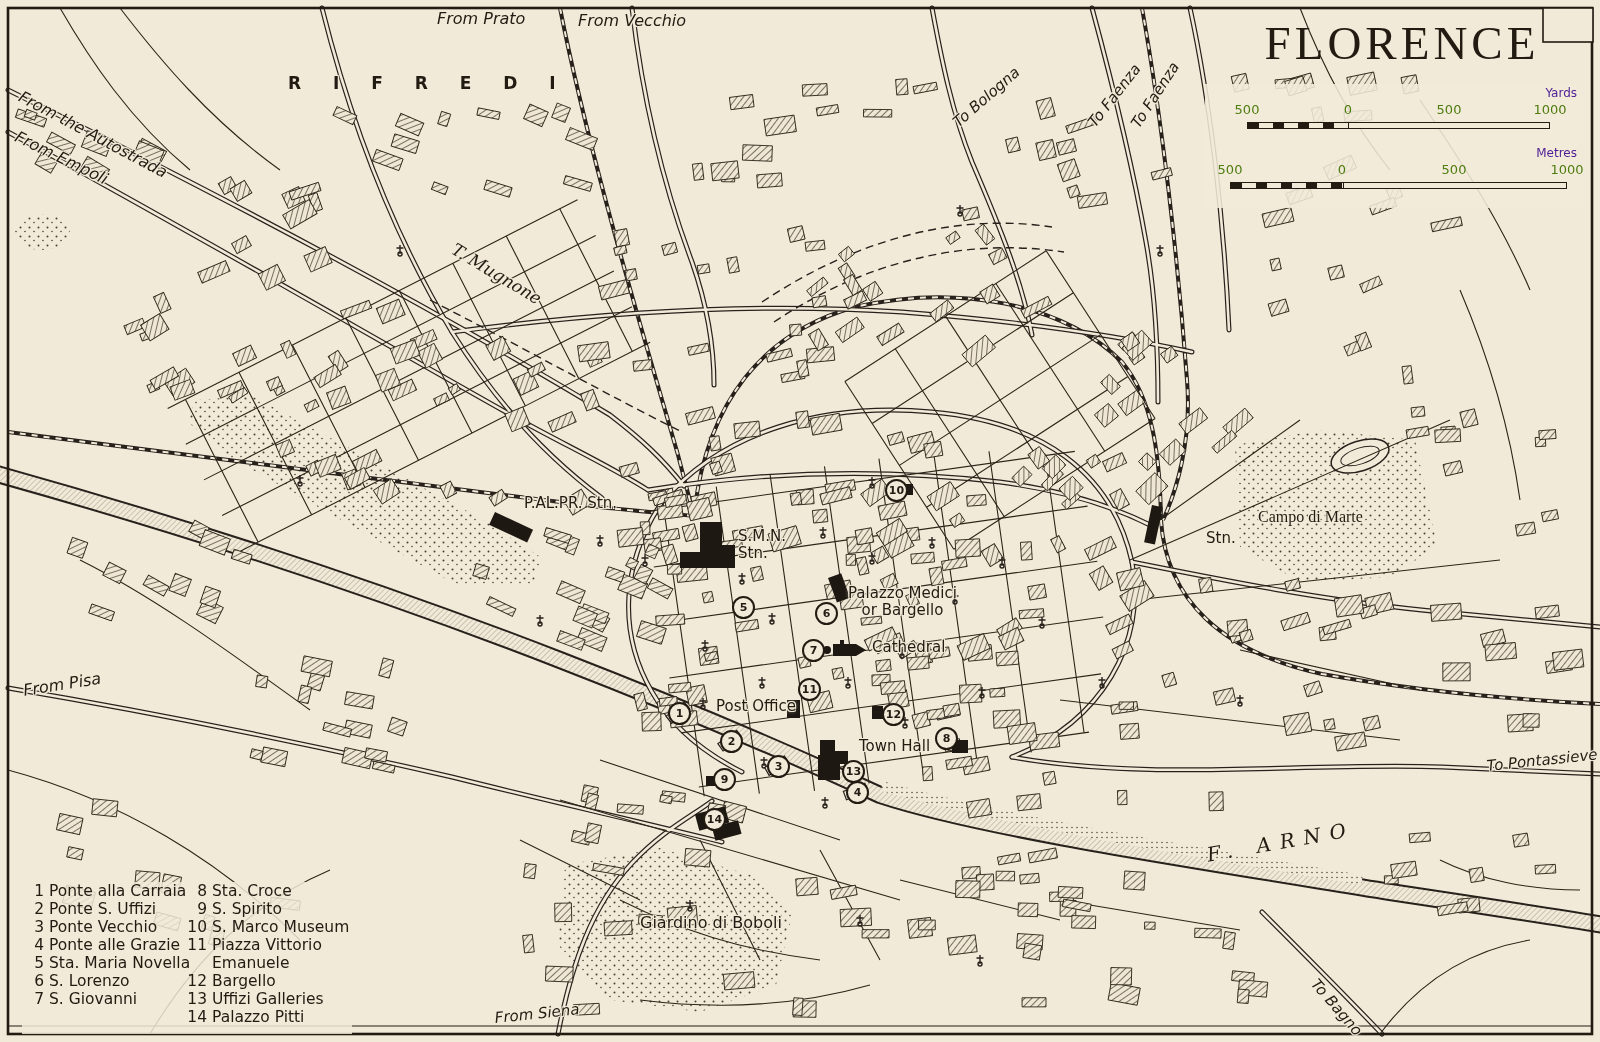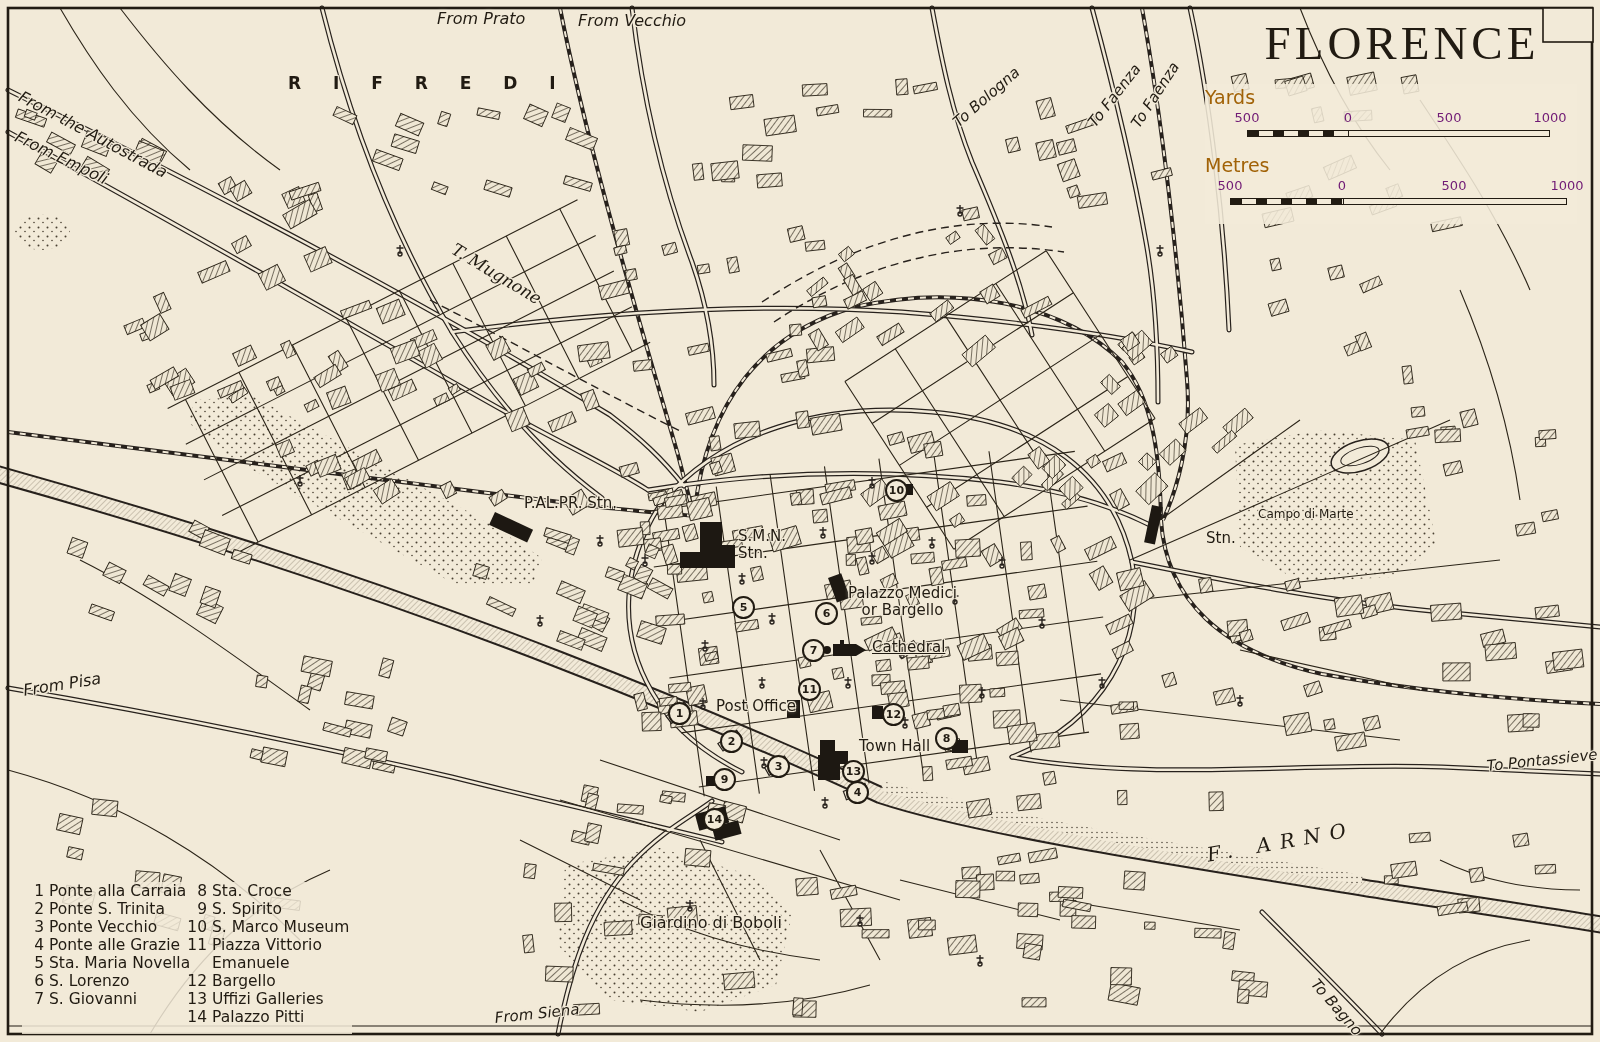--- a/index.html
+++ b/index.html
@@ -12,43 +12,43 @@
        text-shadow:-1px -1px 0 #f2ead8,1px -1px 0 #f2ead8,-1px 1px 0 #f2ead8,1px 1px 0 #f2ead8,0 0 4px #f2ead8;}
   [data-name="label-from-prato"],[data-name="label-from-pistoia"]{font-style:italic;font-size:16px;}
   [data-name="label-to-bologna"]{transform:rotate(-41deg);font-style:italic;}
   [data-name="label-to-faenza-a"]{transform:rotate(-52deg);font-style:italic;}
   [data-name="label-to-faenza-b"]{transform:rotate(-57deg);font-style:italic;}
   [data-name="label-rifredi"]{letter-spacing:13px;font-size:17px;font-weight:bold;}
   [data-name="label-from-autostrada"]{transform:rotate(28deg);font-style:italic;font-size:16px;}
   [data-name="label-from-empoli"]{transform:rotate(26deg);font-style:italic;font-size:16px;}
   [data-name="label-t-mugnone"]{transform:rotate(31deg);font-style:italic;font-family:"DejaVu Serif",serif;font-size:17px;}
   [data-name="label-from-pisa"]{transform:rotate(-9deg);font-style:italic;font-size:16px;}
-  [data-name="label-campo-di-marte"]{font-size:12px;}
+  [data-name="label-campo-di-marte"]{font-size:16px;font-family:Liberation Serif, serif;}
   [data-name="label-f-arno"]{transform:rotate(-10deg);font-style:italic;font-family:"DejaVu Serif",serif;font-size:20px;letter-spacing:9px;}
   [data-name="label-to-pontassieve"]{transform:rotate(-6deg);font-style:italic;}
   [data-name="label-giardino-boboli"]{font-size:16px;}
   [data-name="label-from-siena"]{transform:rotate(-6deg);font-style:italic;}
   [data-name="label-to-bagno"]{transform:rotate(49deg);font-style:italic;}
   [data-name="label-palazzo-medici"]{text-align:center;}
   
   .marker{position:absolute;width:19px;height:19px;margin:-10px 0 0 -10px;border:2px solid #211b12;
           border-radius:50%;background:#f2ead8;display:flex;align-items:center;justify-content:center;
           font-size:11px;font-weight:bold;color:#211b12;}
   
   .map-title{position:absolute;left:1262px;top:16px;width:280px;text-align:center;
              font-family:"Liberation Serif","DejaVu Serif",serif;font-size:47px;letter-spacing:4px;
              color:#211b12;white-space:nowrap;}
   .scale-panel{position:absolute;left:1205px;top:84px;width:372px;background:rgba(242,234,216,.88);padding:2px 0;}
-  .sc-label{display:block;text-align:left;font-size:19px;margin-bottom:2px;color:#a16207;}
+  .sc-label{display:block;text-align:right;font-size:12px;margin-bottom:2px;color:#4c1d95;}
   .sbar-wrap{position:relative;height:34px;margin-bottom:10px;}
   .sbar{position:absolute;top:20px;height:7px;border:1.4px solid #211b12;background:#f2ead8;box-sizing:border-box;}
   .sbar .seg{position:absolute;left:0;top:0;height:100%;width:33.3%;
              background:repeating-linear-gradient(90deg,#211b12 0 11px,#f2ead8 11px 25px);
              border-right:1.4px solid #211b12;}
-  .tick{position:absolute;top:0;transform:translateX(-50%);font-size:13px;color:#701a75;}
+  .tick{position:absolute;top:0;transform:translateX(-50%);font-size:13px;color:#4d7c0f;}
   
   .legend{position:absolute;left:22px;top:882px;width:330px;background:rgba(242,234,216,.85);
           font-size:15.5px;color:#211b12;}
   .lcol{position:absolute;top:0;}
   .lcol.c1{left:0;width:160px;}
   .lcol.c2{left:163px;width:170px;}
   .lrow{display:flex;line-height:18px;}
   .lnum{width:22px;text-align:right;padding-right:5px;flex:none;}
   .lname{white-space:nowrap;}
   .lname2{padding-left:27px;line-height:18px;}
@@ -724,21 +724,21 @@
   <div class="lbl" data-name="label-rifredi" style="left: 288px; top: 74px;">R I F R E D I</div>
   <div class="lbl" data-name="label-from-autostrada" style="left: 24px; top: 88px;">From the Autostrada</div>
   <div class="lbl" data-name="label-from-empoli" style="left: 20px; top: 128px;">From Empoli</div>
   <div class="lbl" data-name="label-t-mugnone" style="left: 458px; top: 240px;">T. Mugnone</div>
   <div class="lbl" data-name="label-from-pisa" style="left: 22px; top: 682px;">From Pisa</div>
   <div class="lbl" data-name="label-palpr-stn" style="left: 524px; top: 495px;">P.AL.PR. Stn.</div>
   <div class="lbl" data-name="label-smn-stn" style="left: 738px; top: 528px;">S.M.N.
 Stn.</div>
   <div class="lbl" data-name="label-palazzo-medici" style="left: 848px; top: 585px;">Palazzo Medici
 or Bargello</div>
-  <div class="lbl" data-name="label-cathedral" style="left: 872px; top: 639px; text-decoration: underline;">Cathedral</div>
+  <div class="lbl" data-name="label-cathedral" style="left: 872px; top: 639px;">Cathedral</div>
   <div class="lbl" data-name="label-post-office" style="left: 716px; top: 698px;">Post Office</div>
   <div class="lbl" data-name="label-town-hall" style="left: 859px; top: 738px;">Town Hall</div>
   <div class="lbl" data-name="label-campo-di-marte" style="left: 1258px; top: 508px;">Campo di Marte</div>
   <div class="lbl" data-name="label-stn-east" style="left: 1206px; top: 530px;">Stn.</div>
   <div class="lbl" data-name="label-f-arno" style="left: 1205px; top: 844px;">F. ARNO</div>
   <div class="lbl" data-name="label-to-pontassieve" style="left: 1486px; top: 758px;">To Pontassieve</div>
   <div class="lbl" data-name="label-giardino-boboli" style="left: 640px; top: 914px;">Giardino di Boboli</div>
   <div class="lbl" data-name="label-from-siena" style="left: 494px; top: 1010px;">From Siena</div>
   <div class="lbl" data-name="label-to-bagno" style="left: 1320px; top: 976px;">To Bagno</div>
 
@@ -758,21 +758,21 @@
   <div class="marker" data-name="marker-14" style="left: 713px; top: 818px;">14</div>
 
   <div class="legend" data-name="legend" style="height:152px;">
     <div class="lcol c1" data-name="legend-column-1">
       <div class="lrow" data-name="legend-item">
           <span class="lnum">1</span>
           <span class="lname">Ponte alla Carraia</span>
         </div>
       <div class="lrow" data-name="legend-item">
           <span class="lnum">2</span>
-          <span class="lname">Ponte S. Trinita</span>
+          <span class="lname">Ponte S. Uffizi</span>
         </div>
       <div class="lrow" data-name="legend-item">
           <span class="lnum">3</span>
           <span class="lname">Ponte Vecchio</span>
         </div>
       <div class="lrow" data-name="legend-item">
           <span class="lnum">4</span>
           <span class="lname">Ponte alle Grazie</span>
         </div>
       <div class="lrow" data-name="legend-item">

